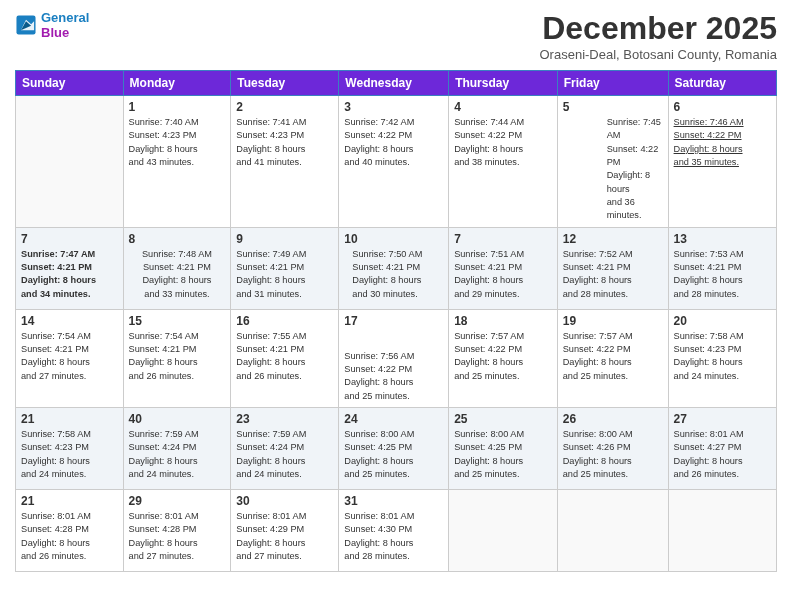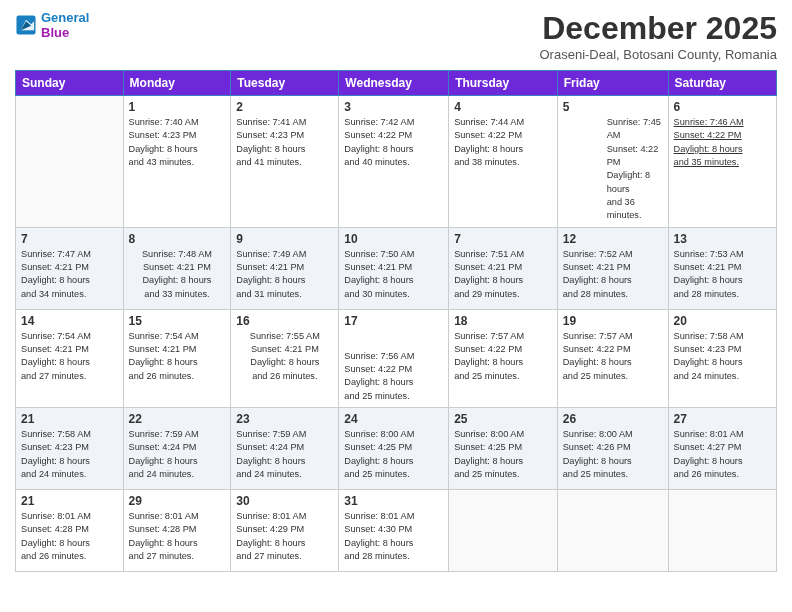--- a/index.html
+++ b/index.html
@@ -160,42 +160,42 @@
             <span class="day-num">6</span>
             <div class="day-info" style="white-space: pre-line; text-decoration: underline;">Sunrise: 7:46 AM
 Sunset: 4:22 PM
 Daylight: 8 hours
 and 35 minutes.</div>
           </td>
         </tr>
         <tr class="alt-row">
           <td>
             <span class="day-num">7</span>
-            <div class="day-info" style="white-space: pre-line;">Sunrise: 7:47 AM
+            <div class="day-info" style="white-space: pre-line; font-weight: bold;">Sunrise: 7:47 AM
 Sunset: 4:21 PM
 Daylight: 8 hours
 and 34 minutes.</div>
           </td>
           <td>
             <span class="day-num">8</span>
             <div class="day-info" style="white-space: pre-line; text-align: center;">Sunrise: 7:48 AM
 Sunset: 4:21 PM
 Daylight: 8 hours
 and 33 minutes.</div>
           </td>
           <td>
             <span class="day-num">9</span>
             <div class="day-info" style="white-space: pre-line;">Sunrise: 7:49 AM
 Sunset: 4:21 PM
 Daylight: 8 hours
 and 31 minutes.</div>
           </td>
           <td>
             <span class="day-num">10</span>
-            <div class="day-info" style="white-space: pre-line;">Sunrise: 7:50 AM
+            <div class="day-info" style="white-space: pre-line; margin-left: 8px;">Sunrise: 7:50 AM
 Sunset: 4:21 PM
 Daylight: 8 hours
 and 30 minutes.</div>
           </td>
           <td>
             <span class="day-num">7</span>
             <div class="day-info" style="white-space: pre-line;">Sunrise: 7:51 AM
 Sunset: 4:21 PM
 Daylight: 8 hours
 and 29 minutes.</div>
@@ -225,21 +225,21 @@
           </td>
           <td>
             <span class="day-num">15</span>
             <div class="day-info" style="white-space: pre-line;">Sunrise: 7:54 AM
 Sunset: 4:21 PM
 Daylight: 8 hours
 and 26 minutes.</div>
           </td>
           <td>
             <span class="day-num">16</span>
-            <div class="day-info" style="white-space: pre-line; text-align: center;">Sunrise: 7:55 AM
+            <div class="day-info" style="white-space: pre-line;">Sunrise: 7:55 AM
 Sunset: 4:21 PM
 Daylight: 8 hours
 and 26 minutes.</div>
           </td>
           <td>
             <span class="day-num">17</span>
             <div class="day-info" style="white-space: pre-line; margin-top: 22px;">Sunrise: 7:56 AM
 Sunset: 4:22 PM
 Daylight: 8 hours
 and 25 minutes.</div>
@@ -268,21 +268,21 @@
         </tr>
         <tr class="alt-row">
           <td>
             <span class="day-num">21</span>
             <div class="day-info" style="white-space: pre-line;">Sunrise: 7:58 AM
 Sunset: 4:23 PM
 Daylight: 8 hours
 and 24 minutes.</div>
           </td>
           <td>
-            <span class="day-num">22</span>
+            <span class="day-num">40</span>
             <div class="day-info" style="white-space: pre-line;">Sunrise: 7:59 AM
 Sunset: 4:24 PM
 Daylight: 8 hours
 and 24 minutes.</div>
           </td>
           <td>
             <span class="day-num">23</span>
             <div class="day-info" style="white-space: pre-line;">Sunrise: 7:59 AM
 Sunset: 4:24 PM
 Daylight: 8 hours

